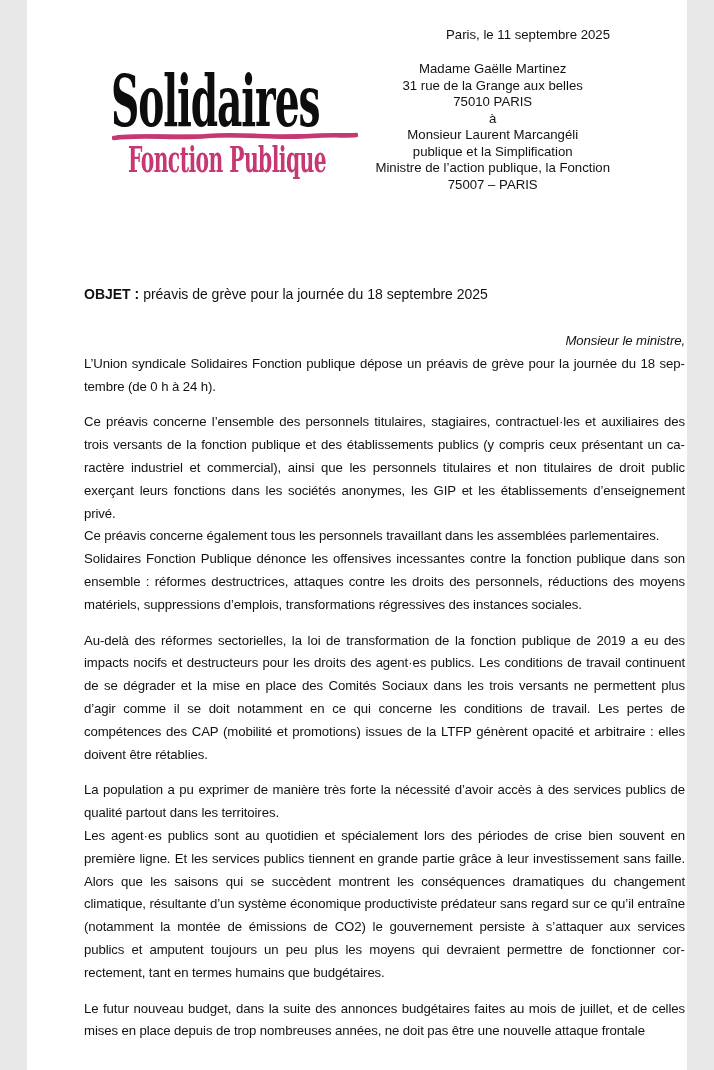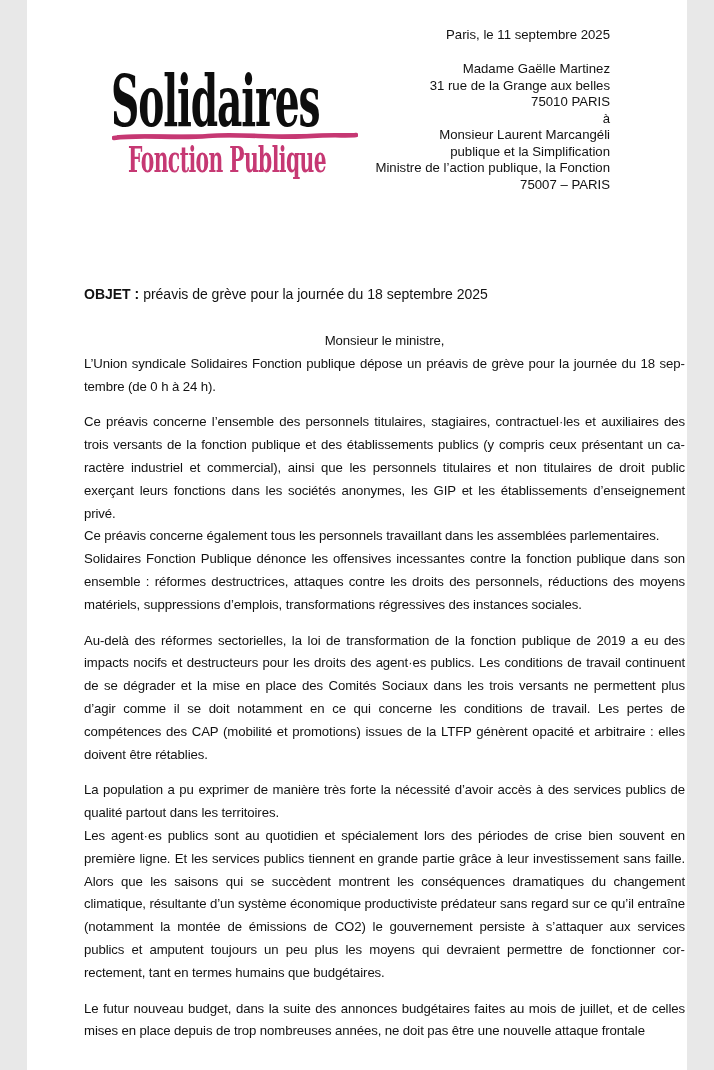--- a/index.html
+++ b/index.html
@@ -15,21 +15,21 @@
 
   
   .dateline {
     position:absolute; top:27px; right:77px;
     font-size:13.2px; line-height:16px;
     text-align:right; white-space:nowrap;
   }
   .recipient {
     position:absolute; top:61px; right:77px;
     font-size:13.2px; line-height:16.5px;
-    text-align:right;
+    text-align:center;
   }
   .recipient div { white-space:nowrap; }
 
   
   .logo { position:absolute; left:0; top:0; width:360px; height:200px; }
   .logo-main {
     position:absolute; left:84px; top:66px;
     font-family:"DejaVu Serif", serif;
     font-weight:bold;
     font-size:70px; line-height:1;
@@ -65,21 +65,21 @@
   .body {
     position:absolute; left:57px; top:330px;
     width:601px;
     font-size:13.2px;
     line-height:22.8px;
     text-align:justify;
     letter-spacing:-0.1px;
   }
   .body p { margin:0; }
   .body p.spaced { margin-top:13px; }
-  .salutation { text-align:center; }
+  .salutation { text-align:right;font-style:italic; }
 </style>
 </head>
 <body>
 
 <div class="page">
 
   <div class="dateline">Paris, le 11 septembre 2025</div>
 
   <div class="logo">
     <div class="logo-main" style="color:#0d0d0d;">Solidaires</div>

